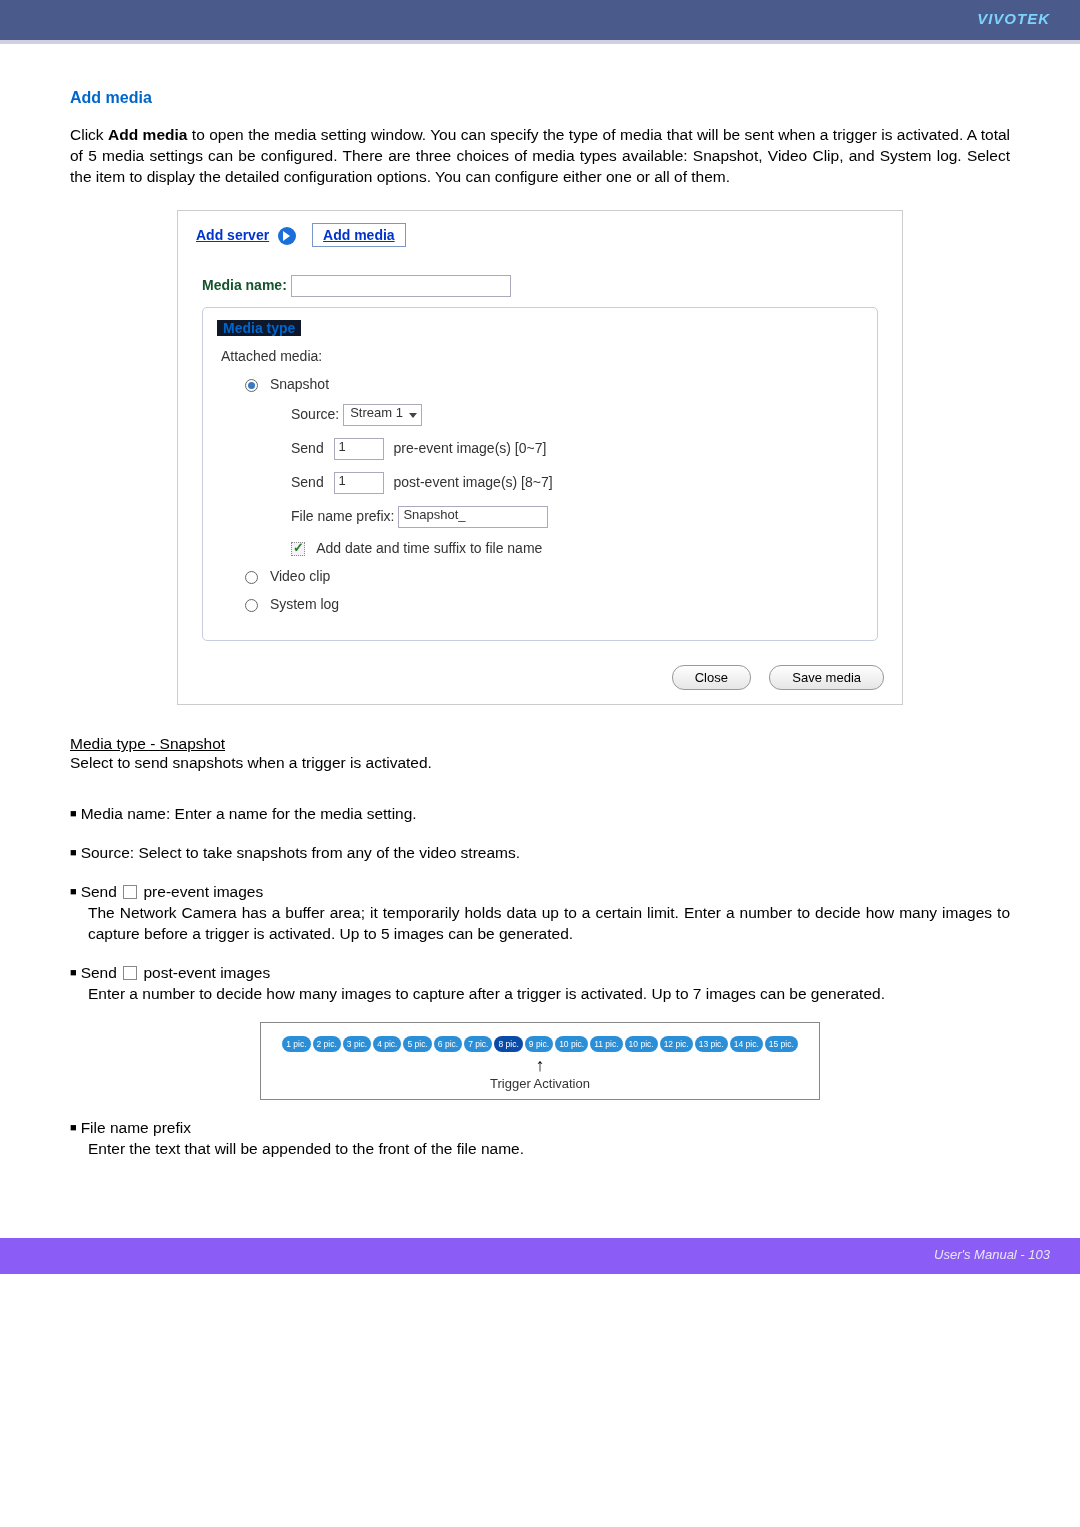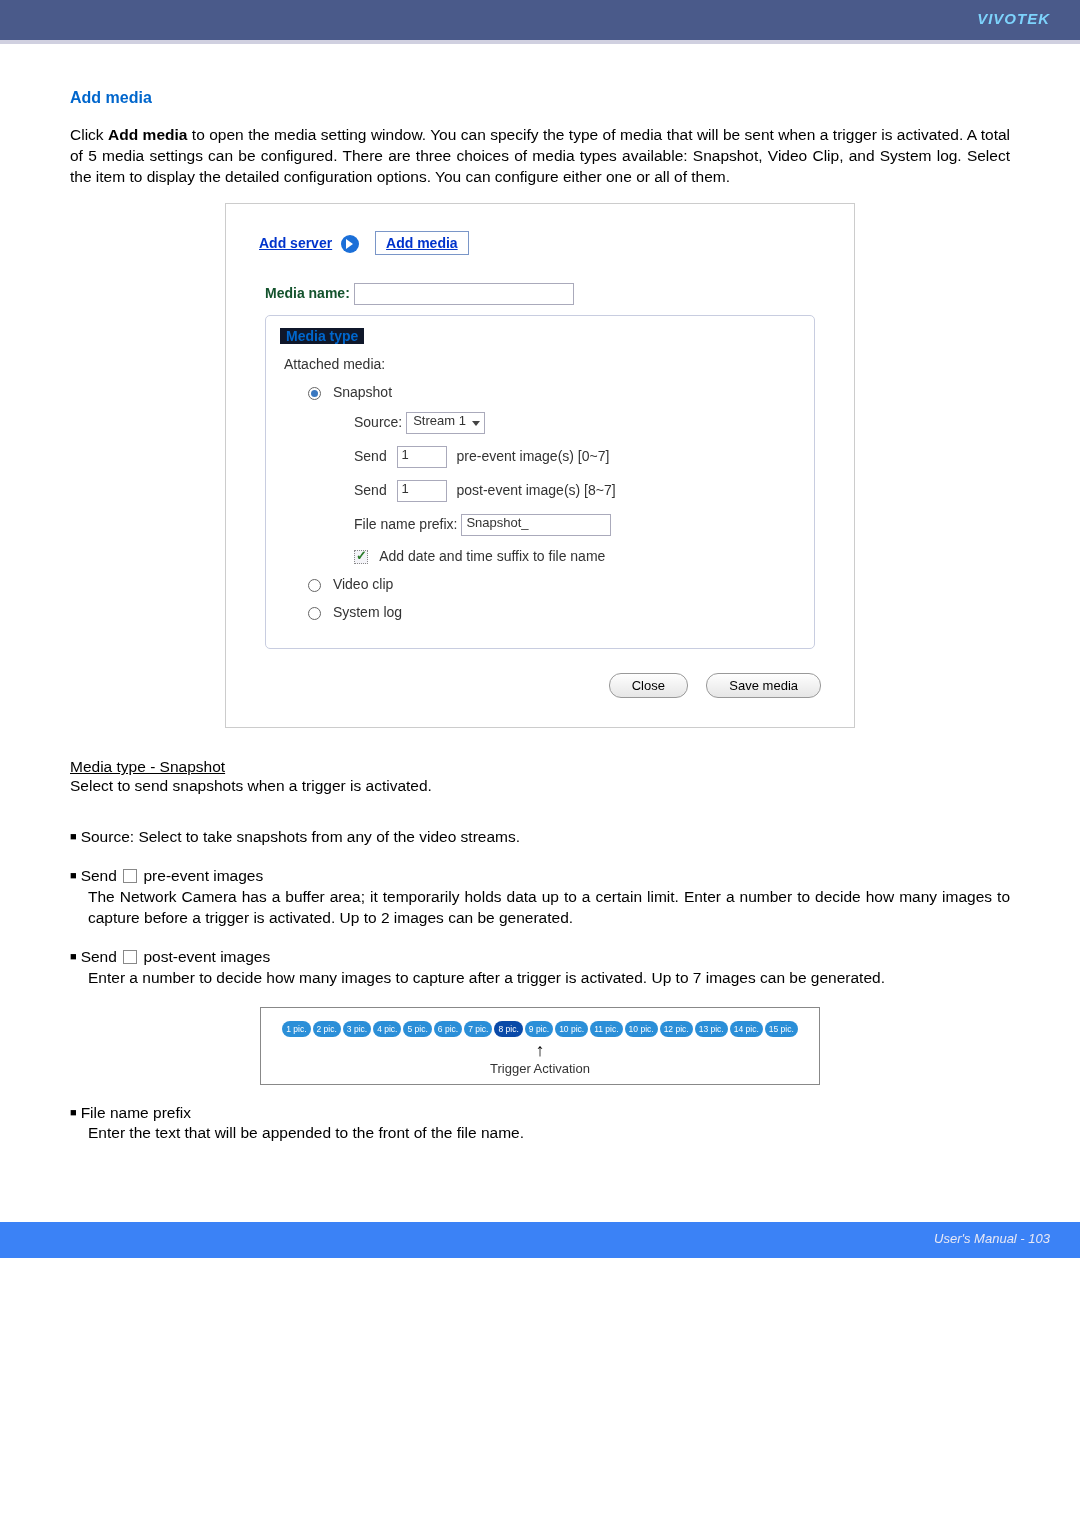--- a/index.html
+++ b/index.html
@@ -41,25 +41,25 @@
     margin-bottom: 18px;
   }
   .body-text {
     font-size: 15.5px;
     line-height: 1.35;
     text-align: justify;
     margin-bottom: 10px;
   }
   .bold { font-weight: bold; }
   .screenshot-box {
-    margin: 15px auto 30px auto;
-    width: 630px;
+    margin: 22px auto 30px auto;
+    width: 726px;
     border: 1px solid #ccc;
     background: #fff;
-    padding: 15px;
+    padding: 0;
   }
   .ss-top {
     padding: 12px 18px 8px 18px;
   }
   .ss-link {
     color: #0033cc;
     text-decoration: underline;
     font-weight: bold;
     font-size: 14px;
   }
@@ -249,21 +249,21 @@
   .arrow-up {
     font-size: 18px;
     line-height: 1;
   }
   .diagram-label {
     font-size: 13px;
     color: #333;
     margin-top: 2px;
   }
   .footer-bar {
-    background: #3b82f6;
+    background: #8b5cf6;
     height: 36px;
     width: 100%;
     position: relative;
   }
   .footer-bar .ftext {
     position: absolute;
     right: 30px;
     top: 9px;
     color: #e8e8f5;
     font-style: italic;
@@ -352,28 +352,31 @@
       <span class="ss-btn">Close</span>
       <span class="ss-btn">Save media</span>
     </div>
   </div>
 
   <div class="subheading">Media type - Snapshot</div>
   <div class="body-text" style="text-align:left">Select to send snapshots when a trigger is activated.</div>
 
   <div class="bullet-list">
 
+    <div class="bullet-item">
+      <span class="sq">■</span><span>Media name: Enter a name for the media setting.</span>
+    </div>
 
     <div class="bullet-item">
       <span class="sq">■</span><span>Source: Select to take snapshots from any of the video streams.</span>
     </div>
 
     <div class="bullet-item">
       <span class="sq">■</span><span>Send </span><span class="inline-box"></span><span> pre-event images</span>
-      <div class="bullet-sub">The Network Camera has a buffer area; it temporarily holds data up to a certain limit. Enter a number to decide how many images to capture before a trigger is activated. Up to 2 images can be generated.</div>
+      <div class="bullet-sub">The Network Camera has a buffer area; it temporarily holds data up to a certain limit. Enter a number to decide how many images to capture before a trigger is activated. Up to 5 images can be generated.</div>
     </div>
 
     <div class="bullet-item">
       <span class="sq">■</span><span>Send </span><span class="inline-box"></span><span> post-event images</span>
       <div class="bullet-sub">Enter a number to decide how many images to capture after a trigger is activated. Up to 7 images can be generated.</div>
     </div>
 
     <div class="diagram-box">
       <div class="pill-row" id="pill-row"><span class="pill">1 pic.</span><span class="pill">2 pic.</span><span class="pill">3 pic.</span><span class="pill">4 pic.</span><span class="pill">5 pic.</span><span class="pill">6 pic.</span><span class="pill">7 pic.</span><span class="pill center">8 pic.</span><span class="pill">9 pic.</span><span class="pill">10 pic.</span><span class="pill">11 pic.</span><span class="pill">10 pic.</span><span class="pill">12 pic.</span><span class="pill">13 pic.</span><span class="pill">14 pic.</span><span class="pill">15 pic.</span></div>
       <div class="arrow-up">↑</div>

